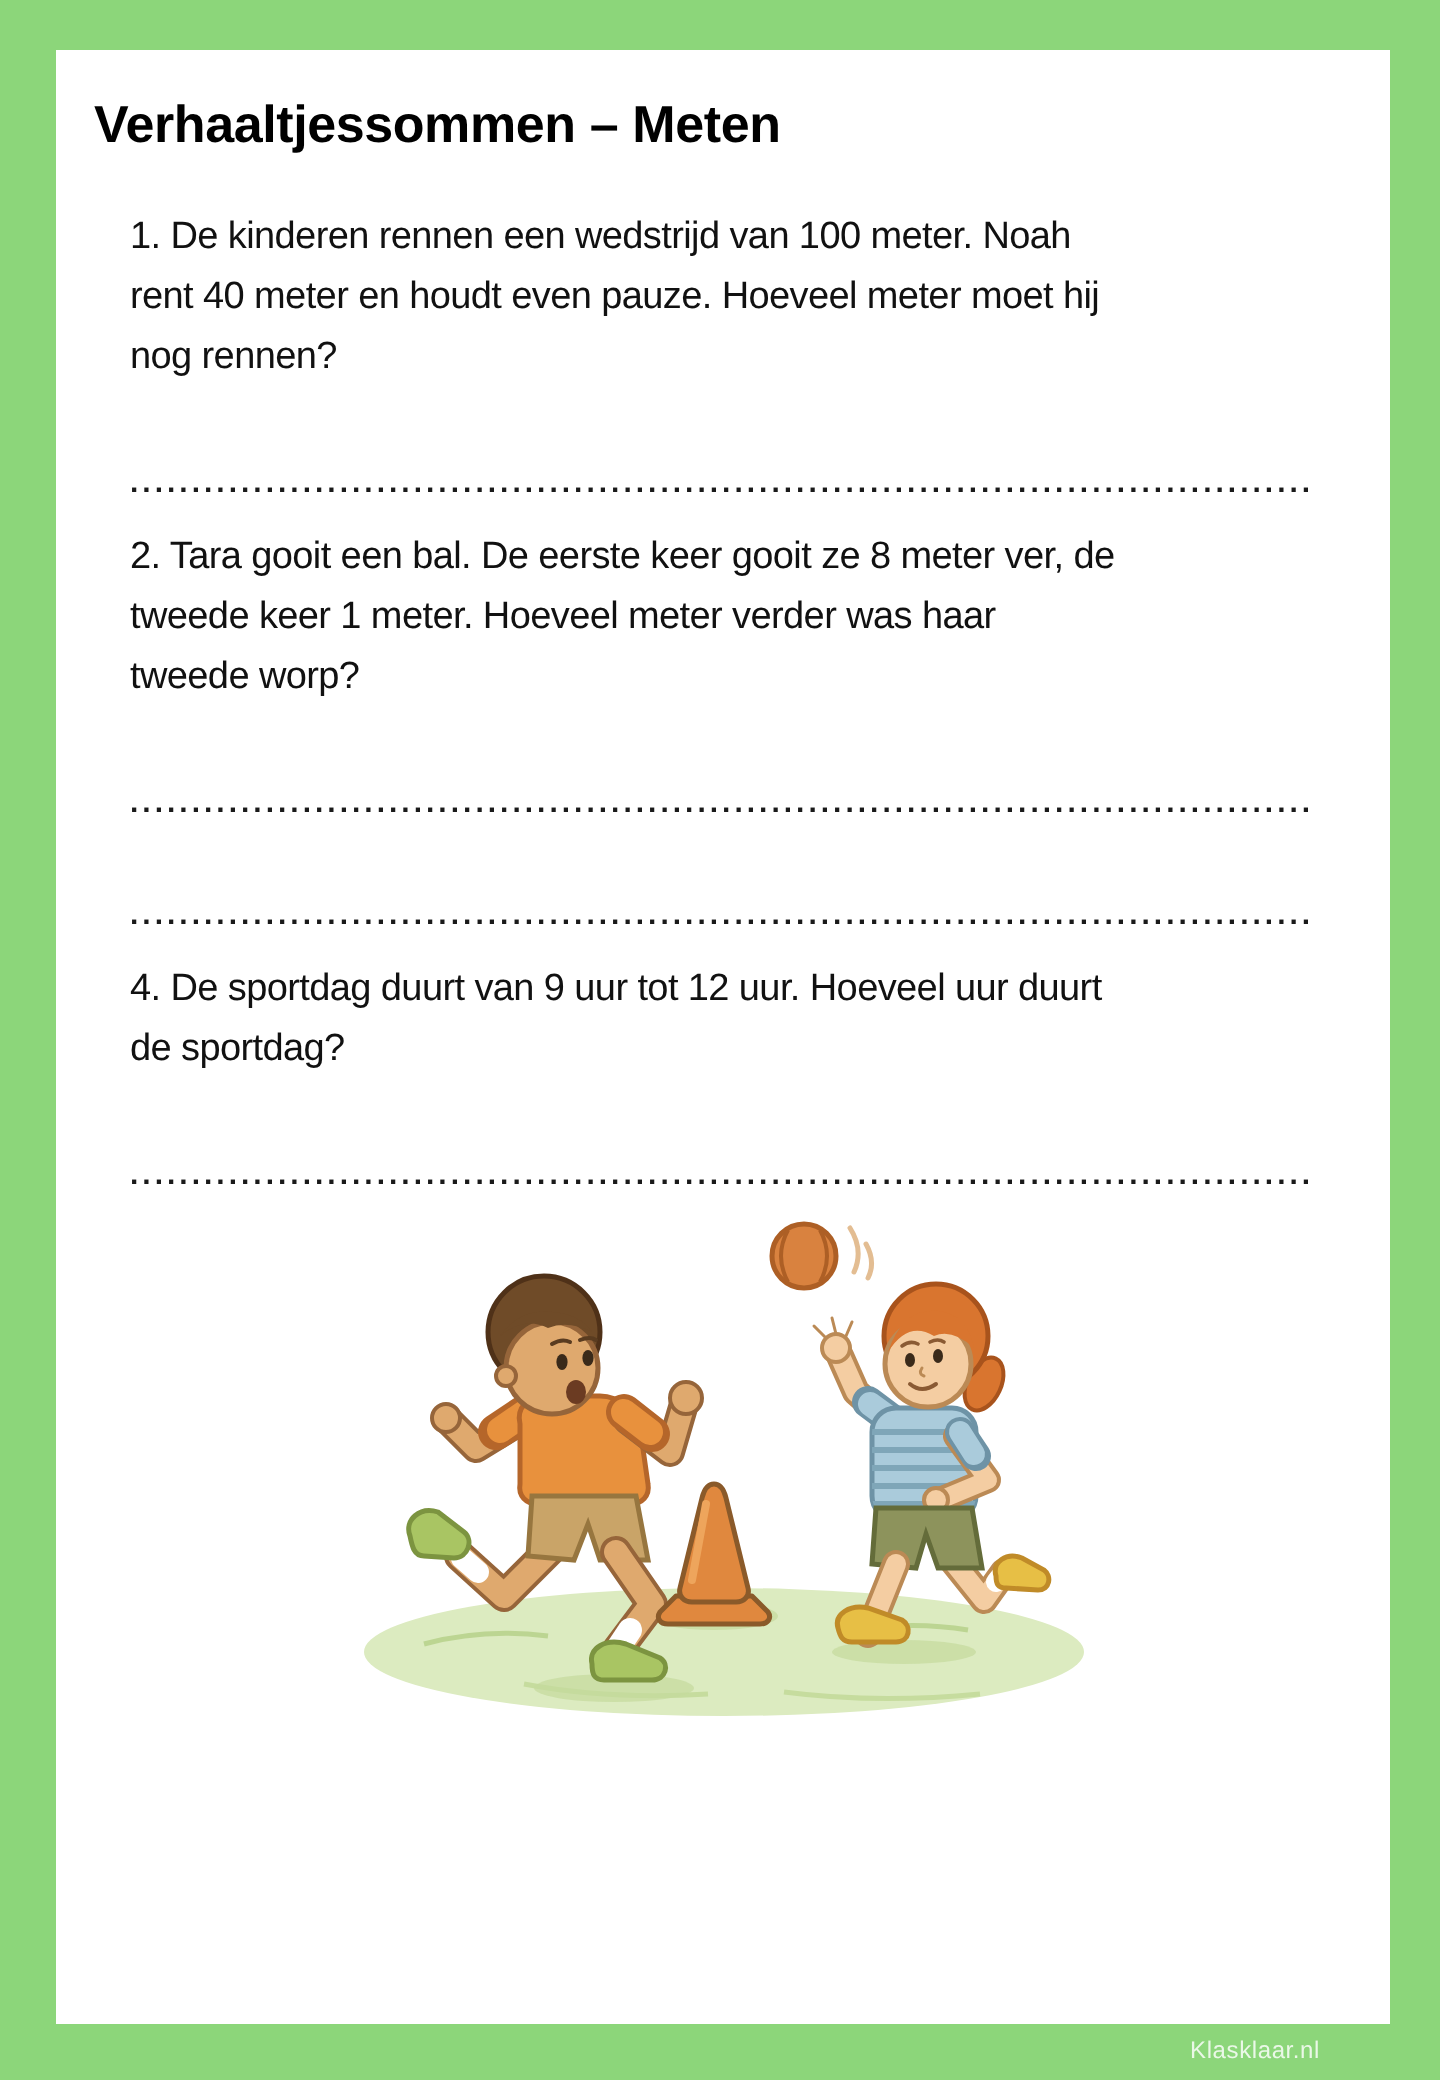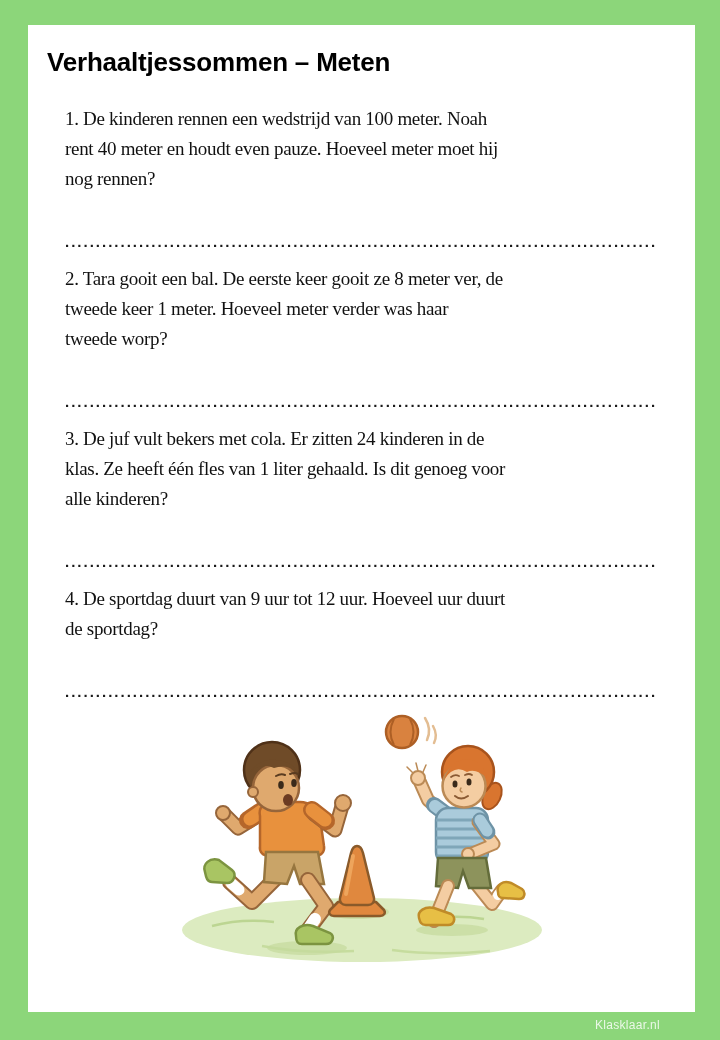--- a/index.html
+++ b/index.html
@@ -15,21 +15,20 @@
   .title{
     margin:21px 0 0 19px;
     font-size:26px;line-height:32px;font-weight:700;color:#000;
     letter-spacing:-0.2px;
   }
   .problem{
     margin:14px 0 0 37px;width:615px;
     font-size:19px;line-height:30px;color:#111;
     letter-spacing:-0.3px;
     white-space:pre-line;
-    font-family:Liberation Serif, serif;
   }
   .problem.first{margin-top:26px;}
   .answer-line{
     margin:40px 0 0 37px;width:592px;height:16px;
     overflow:hidden;white-space:nowrap;
     font-size:15px;font-weight:700;letter-spacing:2px;line-height:16px;
     color:#1a1a1a;
   }
   .illustration{
     margin:6px auto 0;width:380px;height:260px;
@@ -50,23 +49,20 @@
   <p class="problem first">1. De kinderen rennen een wedstrijd van 100 meter. Noah
 rent 40 meter en houdt even pauze. Hoeveel meter moet hij
 nog rennen?</p>
   <div class="answer-line">........................................................................................................................</div>
 
   <p class="problem">2. Tara gooit een bal. De eerste keer gooit ze 8 meter ver, de
 tweede keer 1 meter. Hoeveel meter verder was haar
 tweede worp?</p>
   <div class="answer-line">........................................................................................................................</div>
 
-  <p class="problem">3. De juf vult bekers met cola. Er zitten 24 kinderen in de
-klas. Ze heeft één fles van 1 liter gehaald. Is dit genoeg voor
-alle kinderen?</p>
   <div class="answer-line">........................................................................................................................</div>
 
   <p class="problem">4. De sportdag duurt van 9 uur tot 12 uur. Hoeveel uur duurt
 de sportdag?</p>
   <div class="answer-line">........................................................................................................................</div>
 
   <div class="illustration">
     <svg width="380" height="260" viewBox="0 0 380 260" xmlns="http://www.w3.org/2000/svg">
       <defs>
         <clipPath id="girl-shirt-clip">

